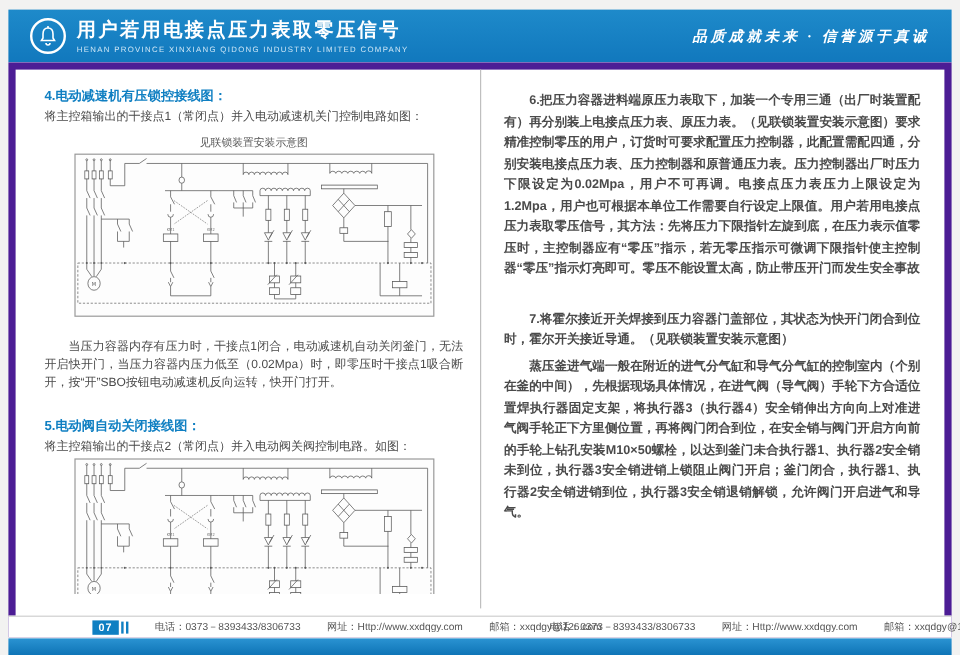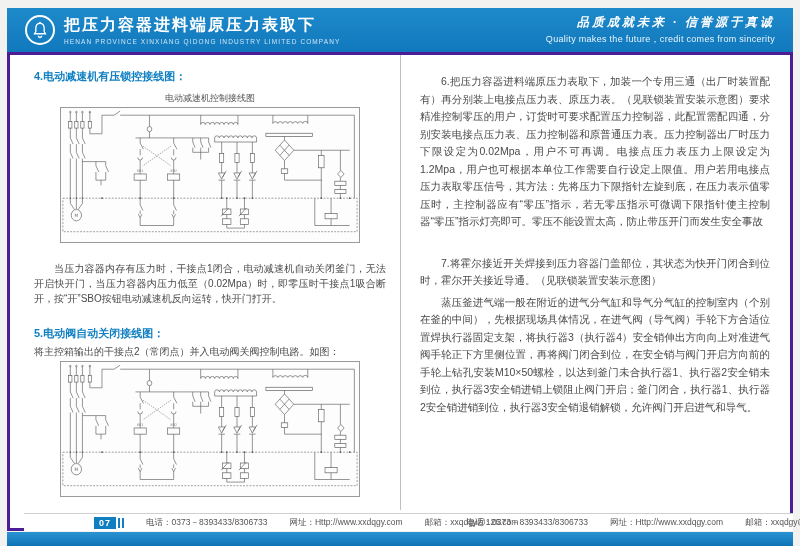--- a/index.html
+++ b/index.html
@@ -18,42 +18,42 @@
   .company-block { display:flex; flex-direction:column; }
   .company-cn { color:#fff; font-size:16px; font-weight:bold; letter-spacing:2px; }
   .company-en { color:#cfe7f6; font-size:6.5px; letter-spacing:1.1px; margin-top:2px; }
   .slogan-block { margin-left:auto; text-align:right; }
   .slogan-cn { color:#fff; font-size:12px; font-weight:bold; font-style:italic;
                font-family:"Liberation Serif","DejaVu Serif",serif; letter-spacing:3px; }
   .slogan-en { color:#eaf5fc; font-size:9px; margin-top:2px; letter-spacing:.3px; }
 
   
   .pages { position:absolute; left:7px; right:7px; top:52px; bottom:15px;
-           background:#fff; border:3px solid #4c1d95; }
+           background:#fff; border:6px solid #4c1d95; }
   .divider { position:absolute; left:50%; top:0; bottom:18px; width:1px; background:#bfbfbf; }
 
   .page { position:absolute; top:0; bottom:30px; overflow:hidden; color:#4a4a4a; }
   .page.left  { left:0;  width:50%; padding:12px 14px 0 24px; }
-  .page.right { left:50%; width:50%; padding:14px 20px 0 20px; }
+  .page.right { left:50%; width:50%; padding:14px 20px 0 20px;font-weight:bold; }
 
   .sec-heading { color:#0f7fc2; font-weight:bold; font-size:11px; margin-top:2px; }
   .body-text { font-size:10px; line-height:15px; text-align:justify; margin-top:3px; }
   .indent { text-indent:2em; }
   .note-blue { color:#4aa3dc; }
 
   .diagram-caption { text-align:center; font-size:9px; color:#555; margin-top:8px; }
   .diagram-box { width:300px; height:136px; margin:2px auto 0 auto; border:1px solid #9a9a9a; background:#fdfdfd; }
   .diagram-box svg.schem-use { width:100%; height:100%; display:block; }
 
   
   .rp { font-size:10.5px; line-height:17.5px; text-align:justify; text-indent:2em; margin-top:4px; }
   .rp.gap { margin-top:24px; }
 
   
-  .footer { position:absolute; left:24px; right:7px; bottom:15px; height:18px;
+  .footer { position:absolute; left:7px; right:7px; bottom:15px; height:18px;
             background:#fff; border-top:1px solid #cfcfcf; display:flex; align-items:center;
             font-size:8.5px; color:#555;padding-left:44px; }
   .footer-half { width:50%; display:flex; align-items:center; }
   .footer-half.lhs { padding-left:26px; }
   .footer-half.rhs { padding-left:36px; }
   .pageno { background:#0f7fc2; color:#fff; font-weight:bold; font-size:9px;
             padding:1px 5px; letter-spacing:1px; position:relative; }
   .pageno-wrap { display:flex; align-items:center; }
   .bar { display:inline-block; width:2px; height:10px; background:#0f7fc2; margin-left:2px; vertical-align:middle; }
   .contact { margin-left:22px; white-space:nowrap; }
@@ -220,35 +220,35 @@
 
   <div class="header">
     <div class="logo">
       <svg viewBox="0 0 24 24">
         <path d="M12 4 C8.5 4 7 6.5 7 10 L7 14 L5.5 16.5 L18.5 16.5 L17 14 L17 10 C17 6.5 15.5 4 12 4 Z" fill="none" stroke="#ffffff" stroke-width="1.6"></path>
         <path d="M10 19 a2 2 0 0 0 4 0" fill="none" stroke="#ffffff" stroke-width="1.6"></path>
         <path d="M12 2 V4" stroke="#ffffff" stroke-width="1.6"></path>
       </svg>
     </div>
     <div class="company-block">
-      <div class="company-cn">把压力容器进料端原压力表取下</div>
+      <div class="company-cn">用户若用电接点压力表取零压信号</div>
       <div class="company-en">HENAN PROVINCE XINXIANG QIDONG INDUSTRY LIMITED COMPANY</div>
     </div>
     <div class="slogan-block">
       <div class="slogan-cn">品质成就未来 · 信誉源于真诚</div>
-      <div class="slogan-en">Quality makes the future，credit comes from sincerity</div>
     </div>
   </div>
 
   <div class="pages">
 
     <div class="page left">
       <div class="sec-heading">4.电动减速机有压锁控接线图：</div>
-
-      <div class="diagram-caption">电动减速机控制接线图</div>
+      <div class="body-text">将主控箱输出的干接点1（常闭点）并入电动减速机关门控制电路如图：</div>
+
+      <div class="diagram-caption">见联锁装置安装示意图</div>
       <div class="diagram-box">
         <svg class="schem-use" viewBox="0 0 640 260" preserveAspectRatio="none">
             <use href="#schem"></use>
           </svg>
       </div>
 
       <div class="body-text indent" style="margin-top:18px">当压力容器内存有压力时，干接点1闭合，电动减速机自动关闭釜门，无法开启快开门，当压力容器内压力低至（0.02Mpa）时，即零压时干接点1吸合断开，按“开”SBO按钮电动减速机反向运转，快开门打开。</div>
 
       <div class="sec-heading" style="margin-top:20px">5.电动阀自动关闭接线图：</div>
       <div class="body-text">将主控箱输出的干接点2（常闭点）并入电动阀关阀控制电路。如图：</div>

